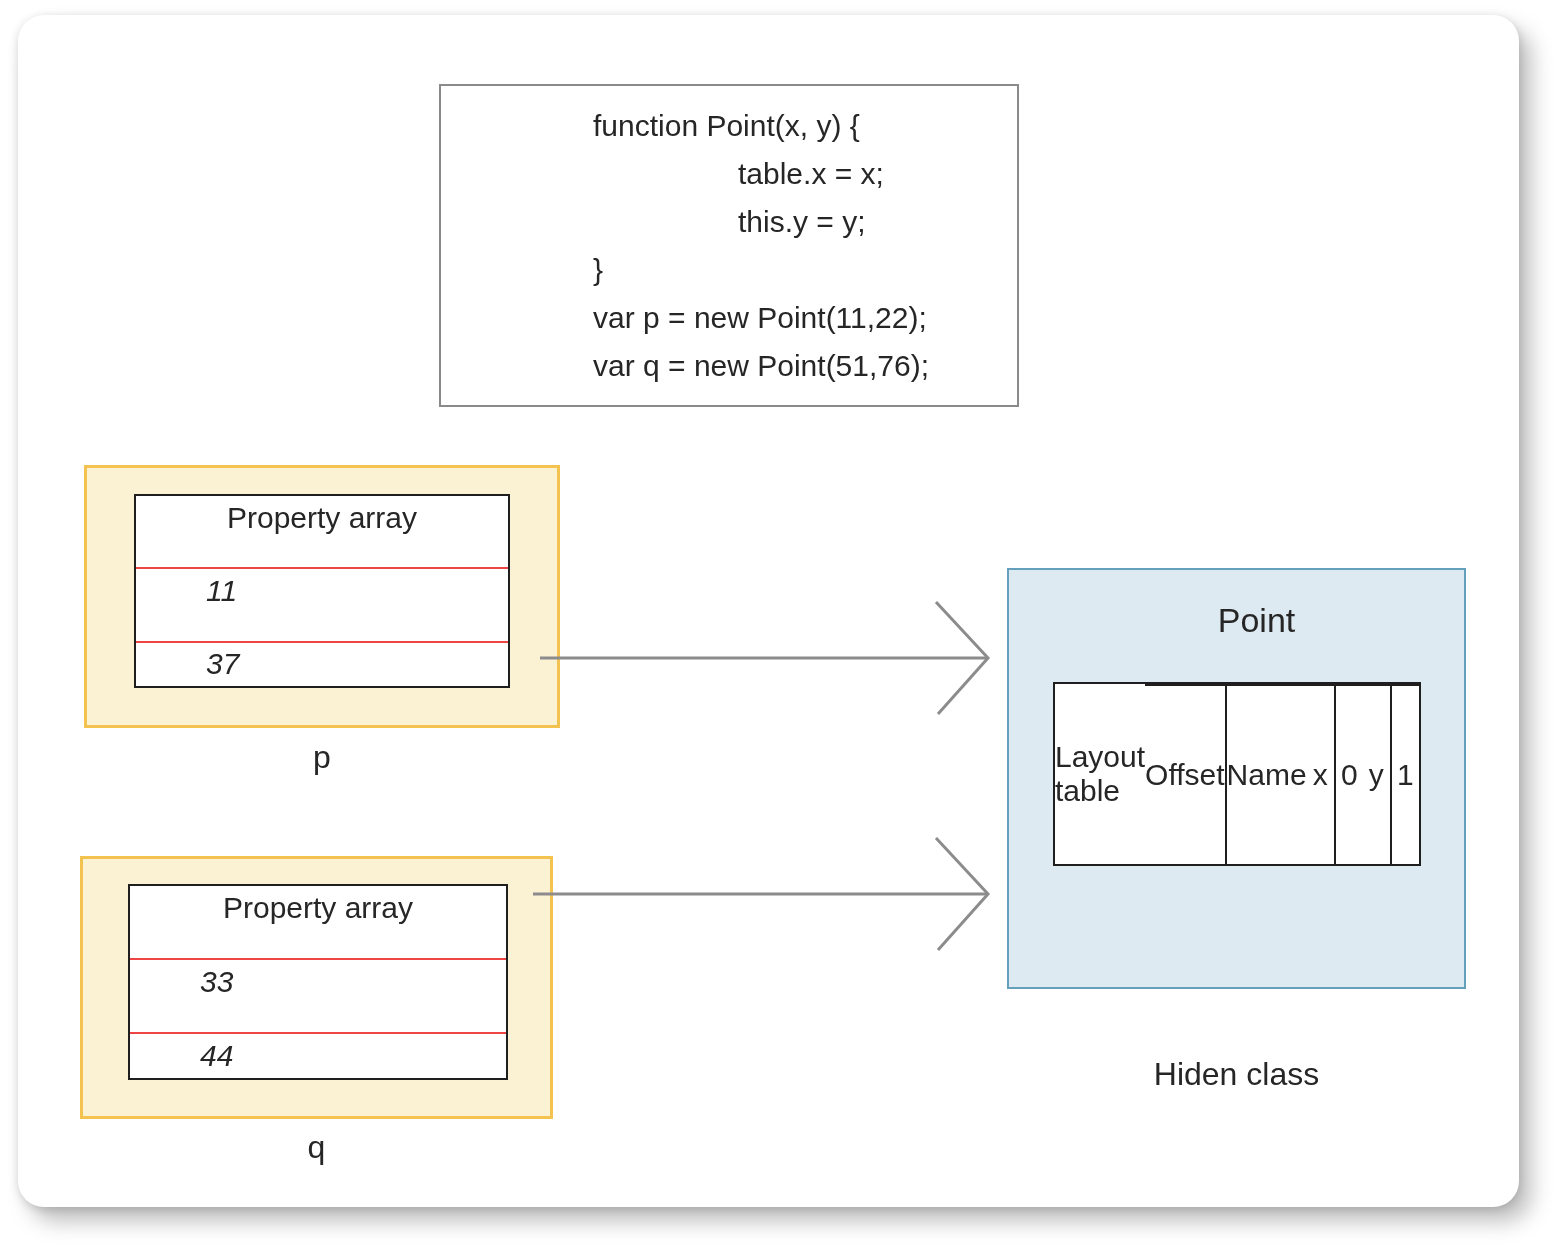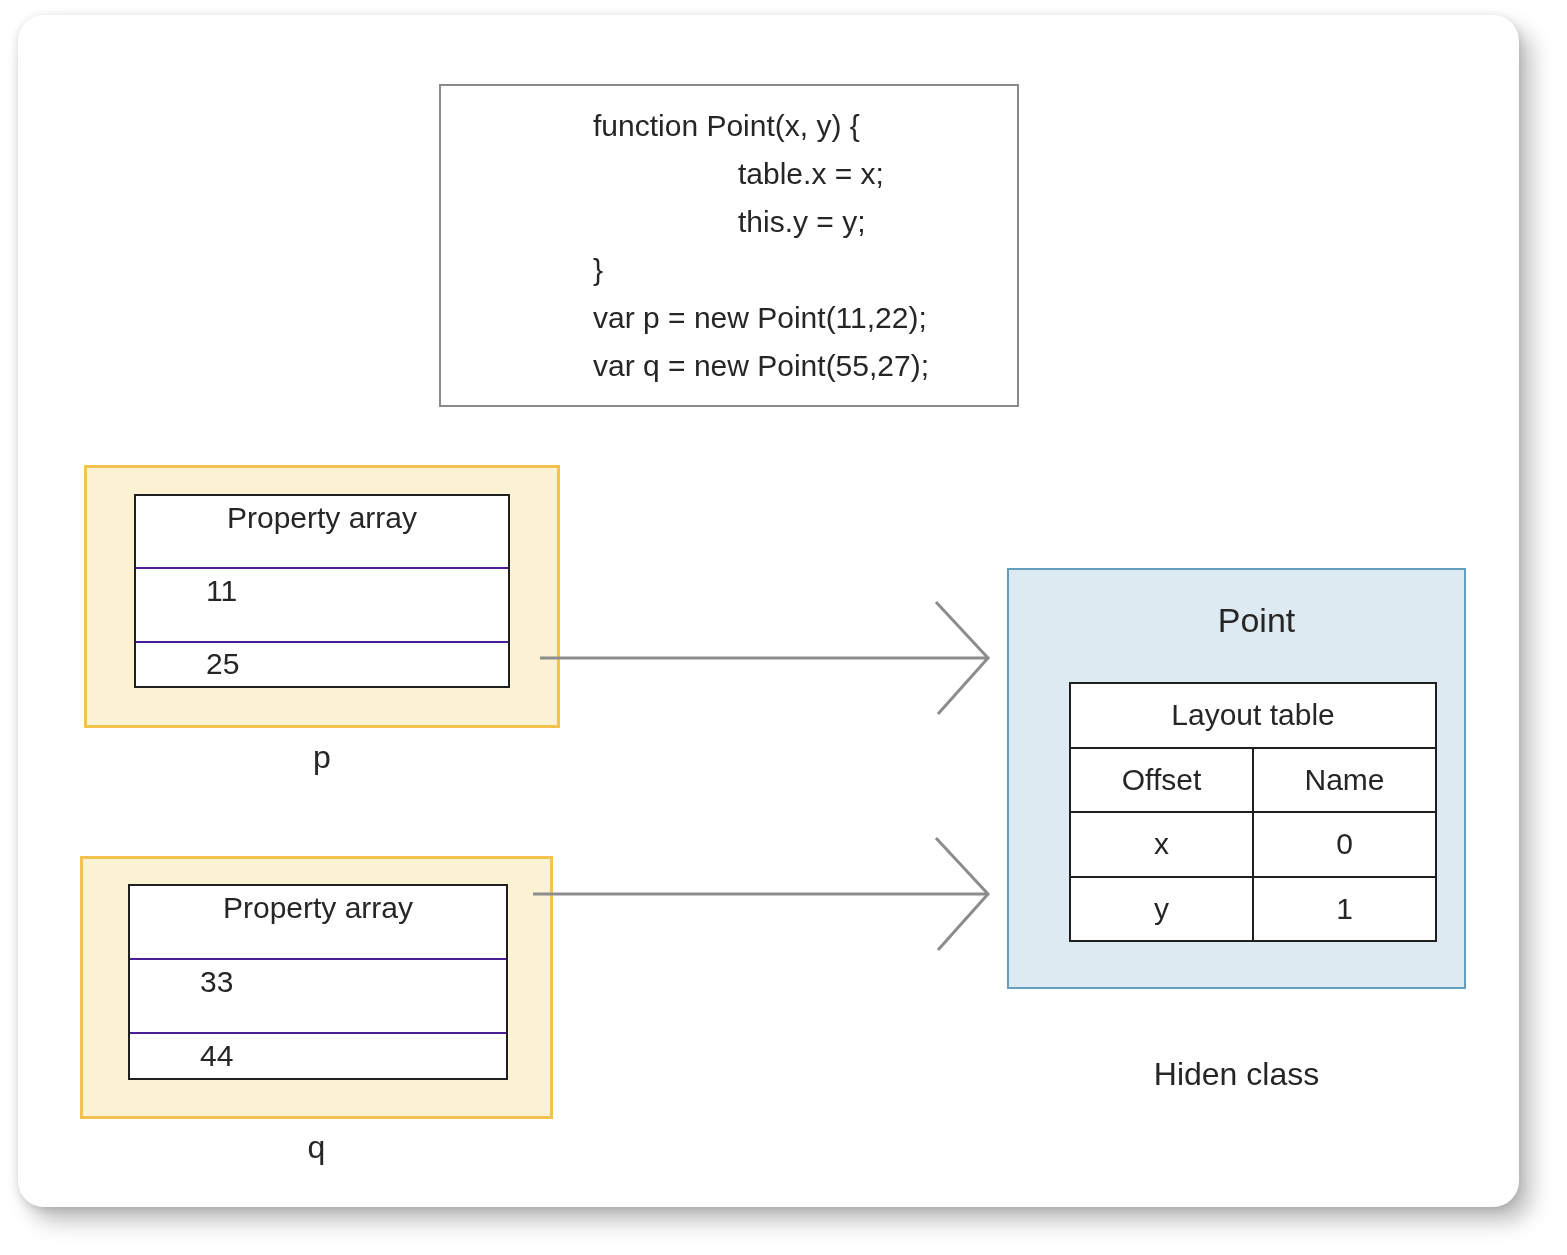--- a/index.html
+++ b/index.html
@@ -79,21 +79,21 @@
     gap: 28px;
   }
   .obj-box.p .obj-table { left: 47px; top: 26px; width: 376px; height: 194px; }
   .obj-box.q .obj-table { left: 45px; top: 25px; width: 380px; height: 196px; }
   .obj-row {
     flex: 1;
     display: flex;
     align-items: center;
     font-size: 30px;
   }
-  .obj-row + .obj-row { border-top: 2px solid #4c1d95; }
+  .obj-row + .obj-row { border-top: 2px solid #ef4444; font-style: italic; }
   .obj-row.header { justify-content: center; }
   .obj-row.value { padding-left: 70px; }
   .obj-label {
     position: absolute;
     text-align: center;
     font-size: 32px;
     line-height: 40px;
   }
   .obj-label.p { left: 66px; top: 722px; width: 476px; }
   .obj-label.q { left: 62px; top: 1112px; width: 473px; }
@@ -110,29 +110,29 @@
   }
   .hc-title {
     margin-top: 30px;
     text-align: center;
     font-size: 34px;
     line-height: 40px;
     margin-left: 40px;
   }
   .hc-table {
     position: absolute;
-    left: 60px;
+    left: 44px;
     top: 112px;
     width: 368px;
-    height: 260px;
+    height: 184px;
     background: #ffffff;
     border: 2px solid #1f1f1f;
     box-sizing: border-box;
     display: flex;
-    flex-direction: column;
+    flex-direction: row;
   }
   .hc-row {
     flex: 1;
     display: flex;
     align-items: stretch;
     font-size: 30px;
   }
   .hc-row + .hc-row { border-top: 2px solid #1f1f1f; }
   .hc-row.span {
     align-items: center;
@@ -161,28 +161,28 @@
 
 <div class="stage">
   <div class="card">
 
     <div class="code-box">
       <div class="code-line">function Point(x, y) {</div>
       <div class="code-line indent">table.x = x;</div>
       <div class="code-line indent">this.y = y;</div>
       <div class="code-line">}</div>
       <div class="code-line">var p = new Point(11,22);</div>
-      <div class="code-line">var q = new Point(55,27);</div>
+      <div class="code-line">var q = new Point(51,76);</div>
     </div>
 
     <div class="obj-box p">
       <div class="obj-table">
         <div class="obj-row header">Property array</div>
         <div class="obj-row value">11</div>
-        <div class="obj-row value">25</div>
+        <div class="obj-row value">37</div>
       </div>
     </div>
     <div class="obj-label p">p</div>
 
     <div class="obj-box q">
       <div class="obj-table">
         <div class="obj-row header">Property array</div>
         <div class="obj-row value">33</div>
         <div class="obj-row value">44</div>
       </div>

